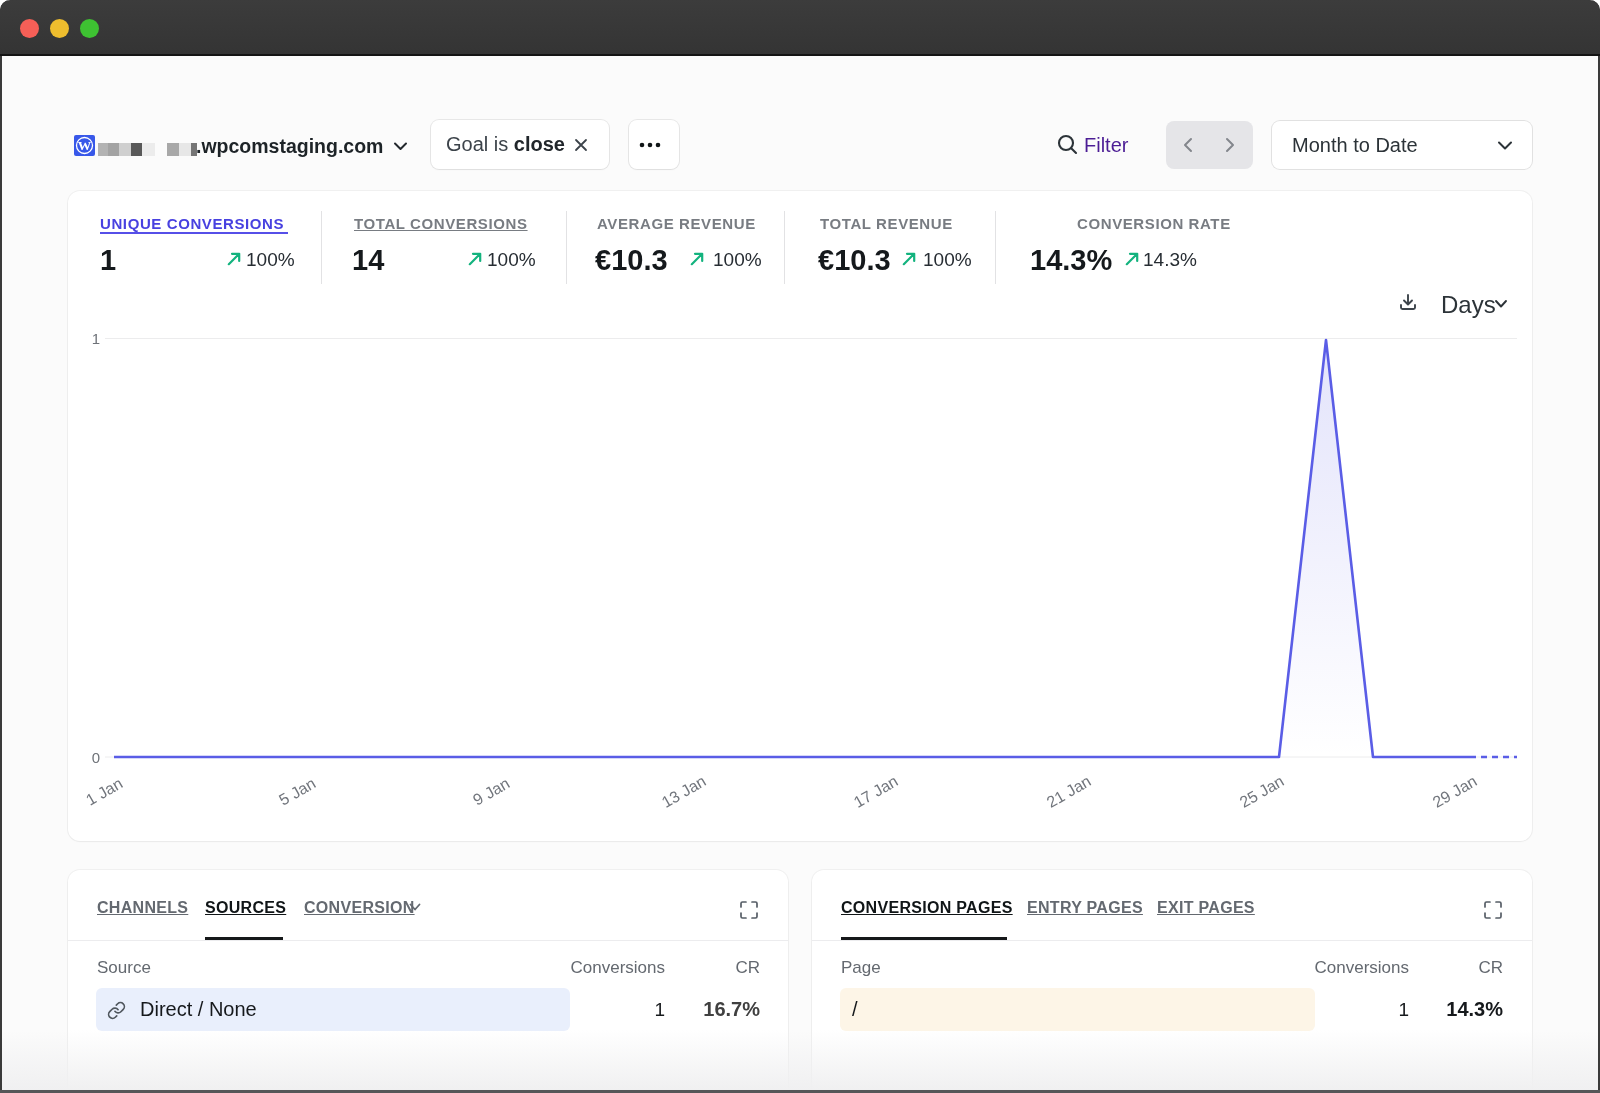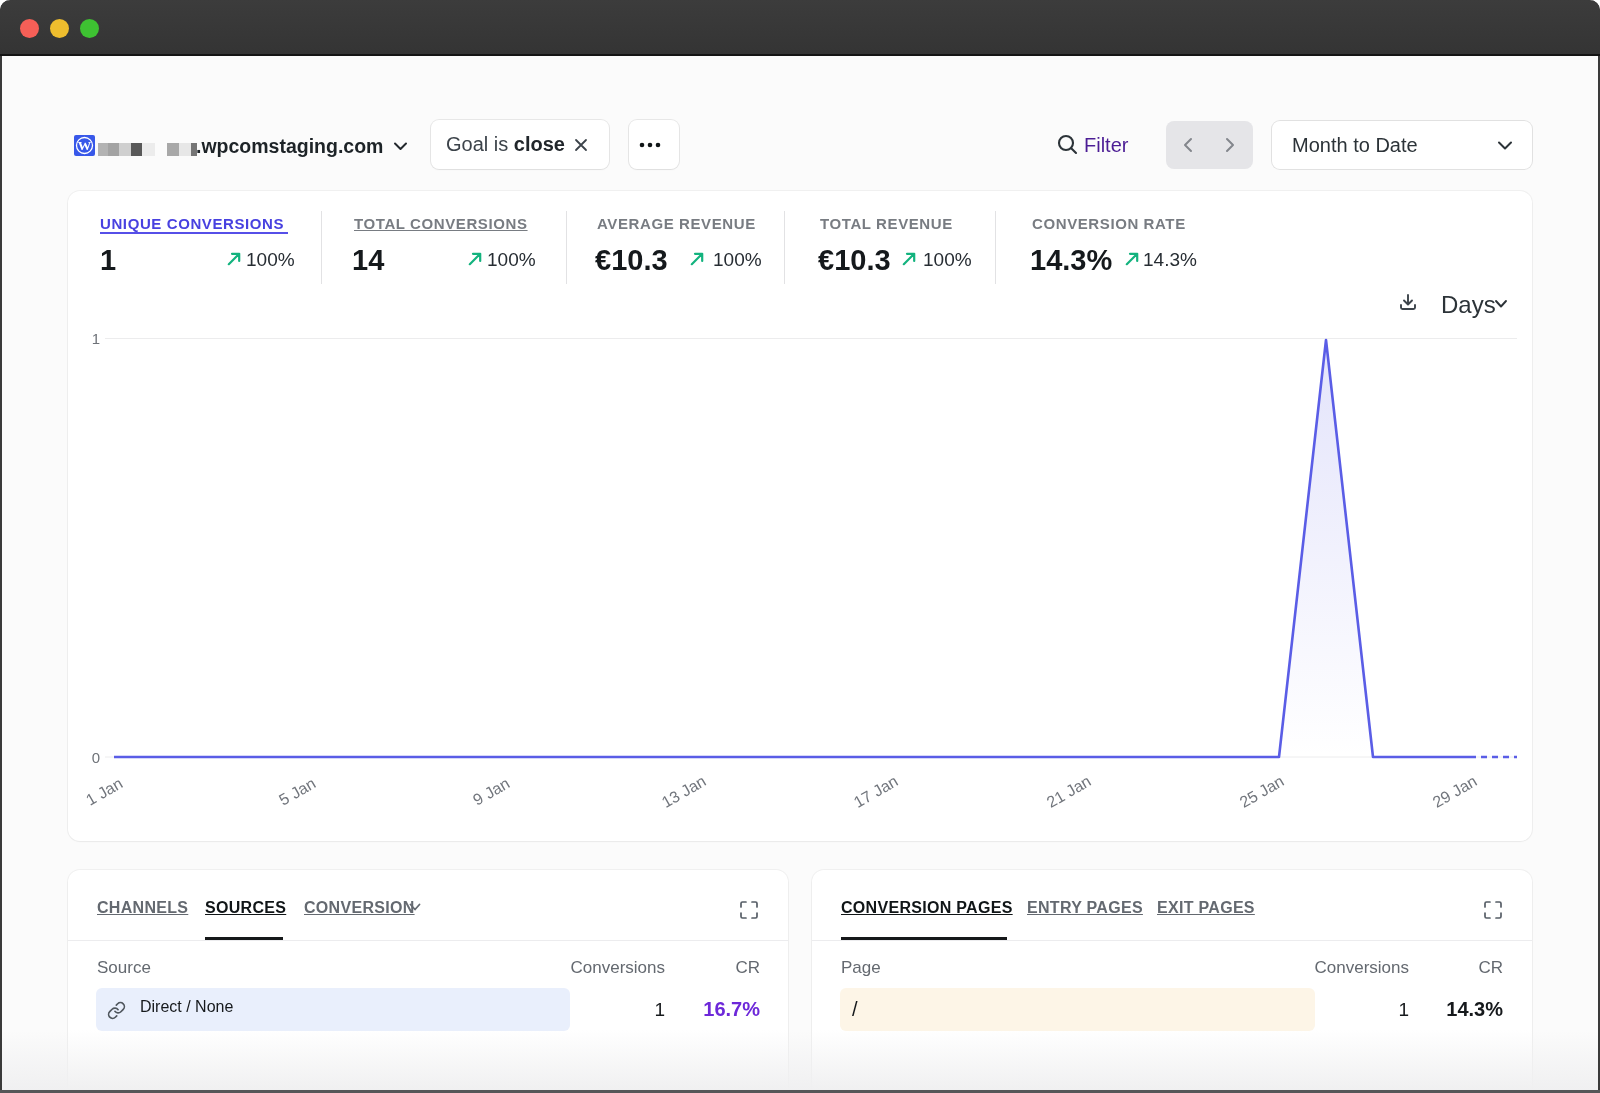--- a/index.html
+++ b/index.html
@@ -118,21 +118,21 @@
   <div class="vdiv" style="left:784px;"></div>
 
   <div class="statlabel" style="left:820px;">TOTAL REVENUE</div>
   <div class="statvalue" style="left:818px;top:244px;">€10.3</div>
   <div class="delta" style="left:923px;top:249px;">100%</div>
   <svg class="abs" style="left:902px;top:252px;" width="14" height="14" viewBox="0 0 14 14">
       <path d="M1.8 12.2 L12.2 1.8 M5 1.8 L12.2 1.8 L12.2 9" fill="none" stroke="#13b37e" stroke-width="2.2" stroke-linecap="round" stroke-linejoin="round"></path>
     </svg>
   <div class="vdiv" style="left:995px;"></div>
 
-  <div class="statlabel" style="left:1032px;">CONVERSION RATE</div>
+  <div class="statlabel" style="left:1077px;">CONVERSION RATE</div>
   <div class="statvalue" style="left:1030px;top:244px;">14.3%</div>
   <div class="delta" style="left:1143px;top:249px;">14.3%</div>
   <svg class="abs" style="left:1125px;top:252px;" width="14" height="14" viewBox="0 0 14 14">
       <path d="M1.8 12.2 L12.2 1.8 M5 1.8 L12.2 1.8 L12.2 9" fill="none" stroke="#13b37e" stroke-width="2.2" stroke-linecap="round" stroke-linejoin="round"></path>
     </svg>
 
   <svg class="abs" style="left:1398px;top:292px;" width="20" height="20" viewBox="0 0 20 20">
     <path d="M10 3 L10 12 M6 8.5 L10 12.5 L14 8.5" fill="none" stroke="#3c434a" stroke-width="1.9" stroke-linecap="round" stroke-linejoin="round"></path>
     <path d="M3 13 L3 15.5 Q3 17 4.5 17 L15.5 17 Q17 17 17 15.5 L17 13" fill="none" stroke="#3c434a" stroke-width="1.9" stroke-linecap="round"></path>
   </svg>
@@ -183,23 +183,23 @@
   <div class="abs th" style="left:97px;top:958px;">Source</div>
   <div class="abs th" style="left:465px;top:958px;width:200px;text-align:right;">Conversions</div>
   <div class="abs th" style="left:660px;top:958px;width:100px;text-align:right;">CR</div>
   <div class="abs" style="left:96px;top:988px;width:474px;height:43px;background:#e9effc;border-radius:6px;"></div>
   <svg class="abs" style="left:107px;top:1001px;" width="19" height="19" viewBox="0 0 24 24">
     <g fill="none" stroke="#50575e" stroke-width="2.1" stroke-linecap="round" stroke-linejoin="round">
       <path d="M10 13 a5 5 0 0 0 7.54 .54 l3 -3 a5 5 0 0 0 -7.07 -7.07 l-1.72 1.71"></path>
       <path d="M14 11 a5 5 0 0 0 -7.54 -.54 l-3 3 a5 5 0 0 0 7.07 7.07 l1.71 -1.71"></path>
     </g>
   </svg>
-  <div class="abs" style="left:140px;top:998px;font-size:16px;color:#16191c;">Direct / None</div>
+  <div class="abs" style="left:140px;top:998px;font-size:20px;color:#16191c;">Direct / None</div>
   <div class="abs" style="left:465px;top:999px;width:200px;text-align:right;font-size:19px;color:#16191c;">1</div>
-  <div class="abs" style="left:660px;top:998px;width:100px;text-align:right;font-size:20px;font-weight:bold;color:#6d28d9;">16.7%</div>
+  <div class="abs" style="left:660px;top:998px;width:100px;text-align:right;font-size:20px;font-weight:bold;color:#404040;">16.7%</div>
 
   <div class="abs tab on" style="left:841px;top:899px;">CONVERSION PAGES</div>
   <div class="abs tab" style="left:1027px;top:899px;">ENTRY PAGES</div>
   <div class="abs tab" style="left:1157px;top:899px;">EXIT PAGES</div>
   <svg class="abs" style="left:1484px;top:901px;" width="18" height="18" viewBox="0 0 18 18">
     <path d="M1 6 L1 2.5 Q1 1 2.5 1 L6 1 M12 1 L15.5 1 Q17 1 17 2.5 L17 6 M17 12 L17 15.5 Q17 17 15.5 17 L12 17 M6 17 L2.5 17 Q1 17 1 15.5 L1 12" fill="none" stroke="#565d66" stroke-width="1.7" stroke-linecap="round"></path>
   </svg>
   <div class="abs" style="left:841px;top:937px;width:166px;height:3px;background:#16181a;"></div>
   <div class="abs" style="left:812px;top:940px;width:720px;height:1px;background:#ececee;"></div>
   <div class="abs th" style="left:841px;top:958px;">Page</div>

